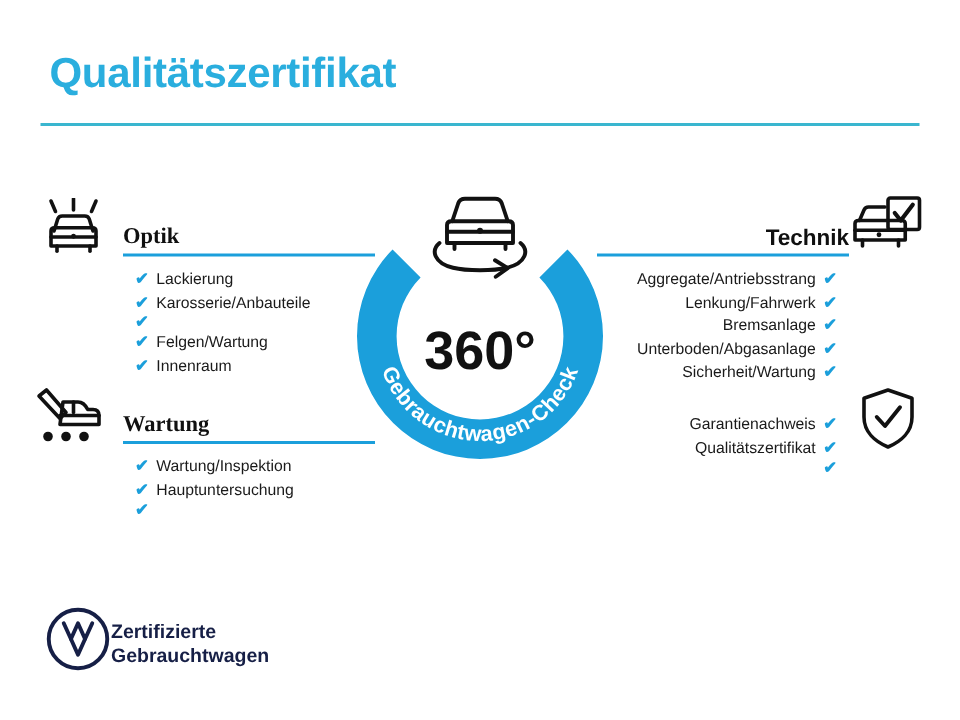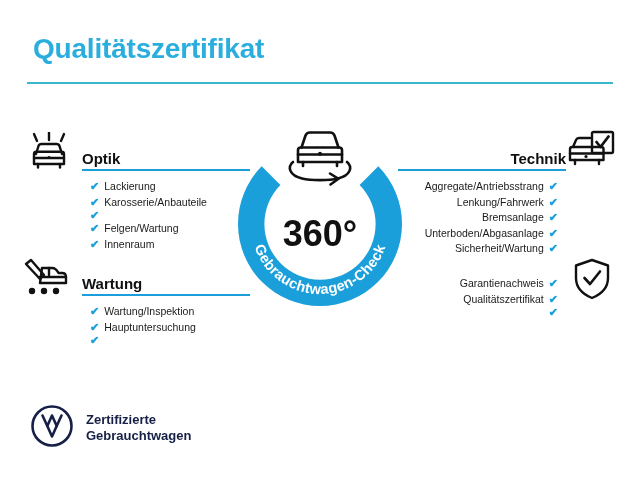--- a/index.html
+++ b/index.html
@@ -80,21 +80,21 @@
     align-items: center;
   }
   .chk {
     color: #1b9fdb;
     font-size: 11px;
     font-weight: bold;
     line-height: 1;
   }
 
   
-  .col-left .sec-title { left: 0; }
+  .col-left .sec-title { left: 0; font-family: Liberation Serif, serif; }
   .col-left .sec-rule { left: 0; right: 0; }
   .col-left .items { margin-top: 8px; margin-left: 8px; }
   .col-left .items li { justify-content: flex-start; }
   .col-left .chk { margin-right: 5px; }
 
   
   .col-right { text-align: center; }
   .col-right .sec-title { right: 0; }
   .col-right .sec-rule { left: 0; right: 0; }
   .col-right .items { margin-top: 8px; margin-right: 8px; }
@@ -125,21 +125,20 @@
   }
   #badge svg { display: block; }
 
   
   #footer {
     position: absolute;
     left: 30px;
     top: 404px;
     display: flex;
     align-items: center;
-    gap: 12px;
   }
   #footer-text {
     font-size: 13px;
     font-weight: bold;
     line-height: 16px;
     color: #161f46;
     white-space: pre-line;
   }
 </style>
 </head>

